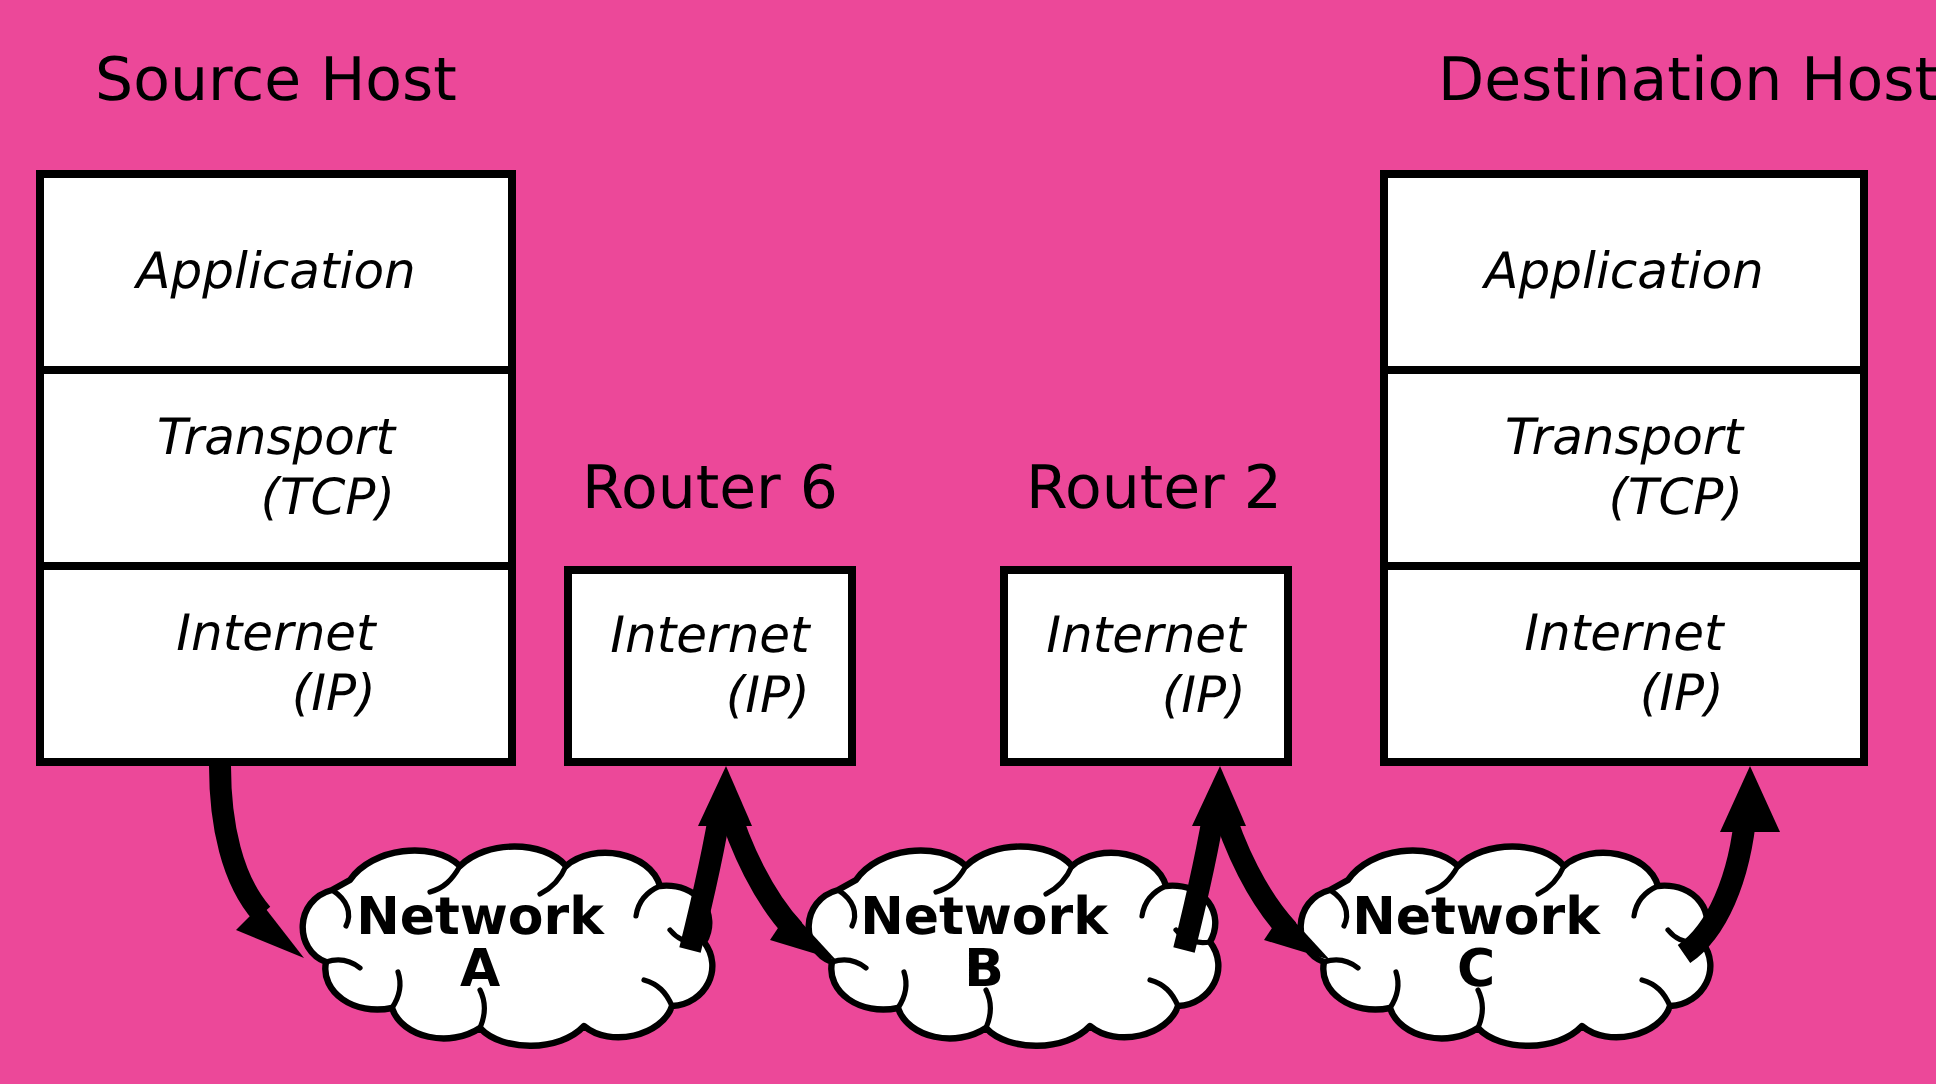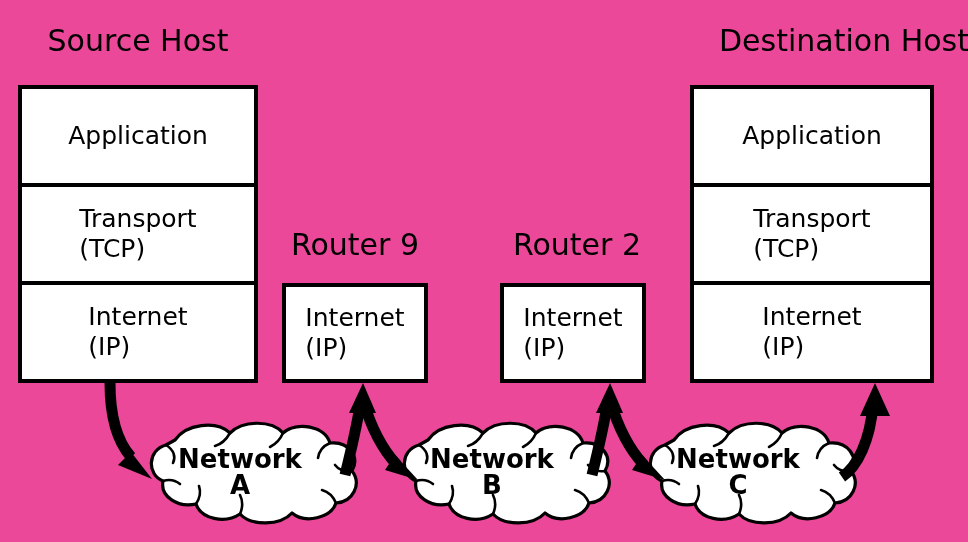--- a/index.html
+++ b/index.html
@@ -53,27 +53,28 @@
   #stack-source { left: 18px;  top: 85px;  width: 240px; height: 298px; }
   #stack-dest   { left: 690px; top: 85px;  width: 244px; height: 298px; }
   #stack-router1 { left: 282px; top: 283px; width: 146px; height: 100px; }
   #stack-router2 { left: 500px; top: 283px; width: 146px; height: 100px; }
 
   .layer-cell {
     flex: 1 1 0;
     display: flex;
     align-items: center;
     justify-content: center;
-    text-align: left;
+    text-align: right;
     font-size: 25px;
     line-height: 30px;
     color: #000000;
     border-bottom: 4px solid #000000;
     box-sizing: border-box;
     padding: 16px 4px;
+    font-style: italic;
   }
   .layer-cell:last-child {
     border-bottom: none;
   }
   .layer-cell .layer-text {
     display: block;
   }
   .layer-cell .sub {
     display: block;
   }
@@ -200,21 +201,21 @@
                C 858 466, 870 440, 873 405" fill="none" stroke="#000000" stroke-width="11" stroke-linecap="butt"></path>
       <path d="M 875 383 L 890 416 L 860 416 Z" fill="#000000"></path>
     </g>
 
   </svg>
 
   <div class="node-title" id="title-source">Source Host</div>
 
   <div class="node-title" id="title-dest">Destination Host</div>
 
-  <div class="node-title" id="title-router1">Router 9</div>
+  <div class="node-title" id="title-router1">Router 6</div>
 
   <div class="node-title" id="title-router2">Router 2</div>
 
   <div class="stack" id="stack-source">
     <div class="layer-cell">
       <span>
         <span class="layer-text">Application</span>
       </span>
     </div>
     <div class="layer-cell">

